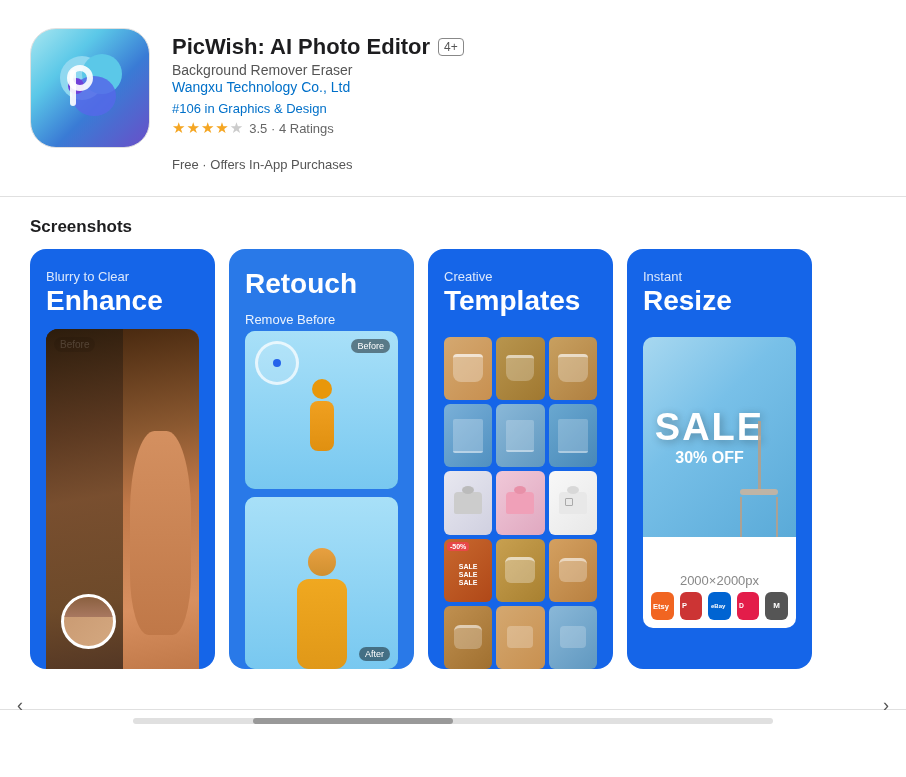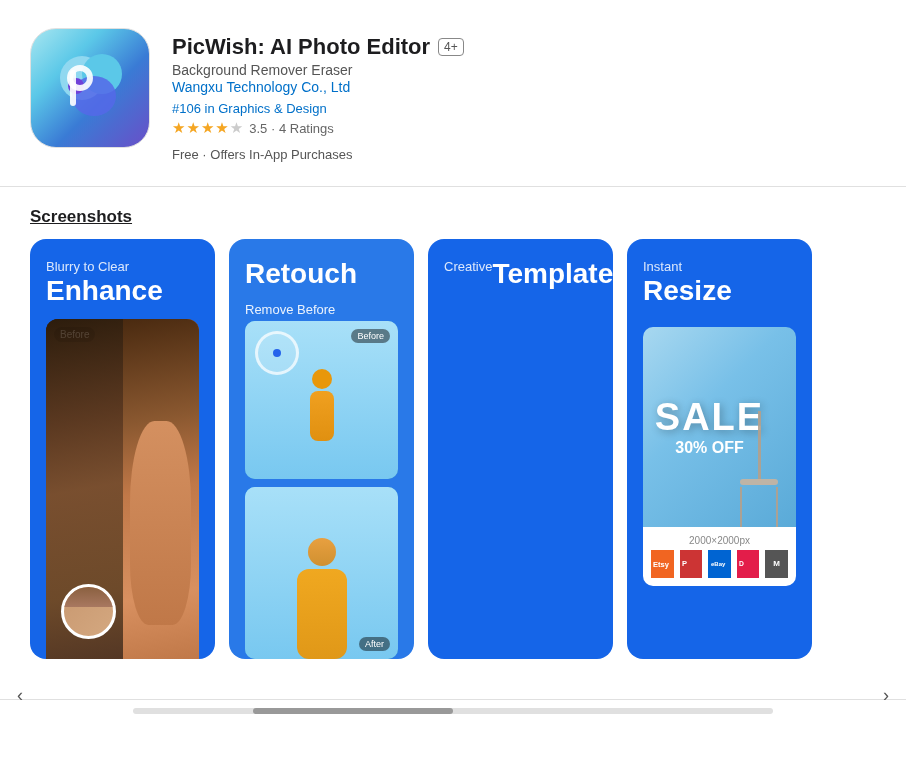--- a/index.html
+++ b/index.html
@@ -98,40 +98,39 @@
       color: #ccc;
       font-size: 15px;
     }
     .rating-text {
       font-size: 13px;
       color: #666;
     }
     .app-price {
       font-size: 13px;
       color: #555;
-      margin-top: 10px;
+      margin-top: 20px;
     }
 
     
     .divider {
       border: none;
       border-top: 1px solid #e0e0e0;
       margin: 0 0 0 0;
     }
 
     
     .screenshots-section {
       padding: 20px 0 0 0;
     }
     .screenshots-header {
       display: flex;
       align-items: center;
       gap: 18px;
       padding: 0 30px 12px 30px;
-      text-decoration: underline;
     }
     .screenshots-title {
       font-size: 17px;
       font-weight: 600;
       color: #1d1d1f;
     }
     .device-tabs {
       display: flex;
       gap: 2px;
     }
@@ -302,21 +301,21 @@
       color: #fff;
       font-size: 9px;
       padding: 2px 6px;
       border-radius: 8px;
     }
 
     
     .card-creative {
       background: #1565e8;
       display: flex;
-      flex-direction: row;
+      flex-direction: column;
       padding: 20px 16px 0 16px;
     }
     .creative-grid {
       flex: 1;
       display: grid;
       grid-template-columns: 1fr 1fr 1fr;
       grid-template-rows: repeat(5, 1fr);
       gap: 4px;
       margin-top: 8px;
     }
@@ -384,33 +383,34 @@
     }
     .resize-platforms {
       background: #fff;
       border-radius: 0 0 10px 10px;
       padding: 8px;
       display: flex;
       flex-direction: column;
       gap: 4px;
     }
     .pixel-text {
-      font-size: 10px;
+      font-size: 13px;
       color: #888;
       text-align: center;
+      margin-top: 28px;
     }
     .platform-icons {
       display: flex;
       gap: 6px;
       justify-content: center;
     }
     .platform-icon {
       width: 28px;
       height: 28px;
-      border-radius: 0;
+      border-radius: 6px;
       display: flex;
       align-items: center;
       justify-content: center;
       font-size: 9px;
       font-weight: 700;
       color: #fff;
     }
     .pi-etsy { background: #F16521; }
     .pi-poshmark { background: #CC3434; }
     .pi-ebay { background: #0064D2; }

